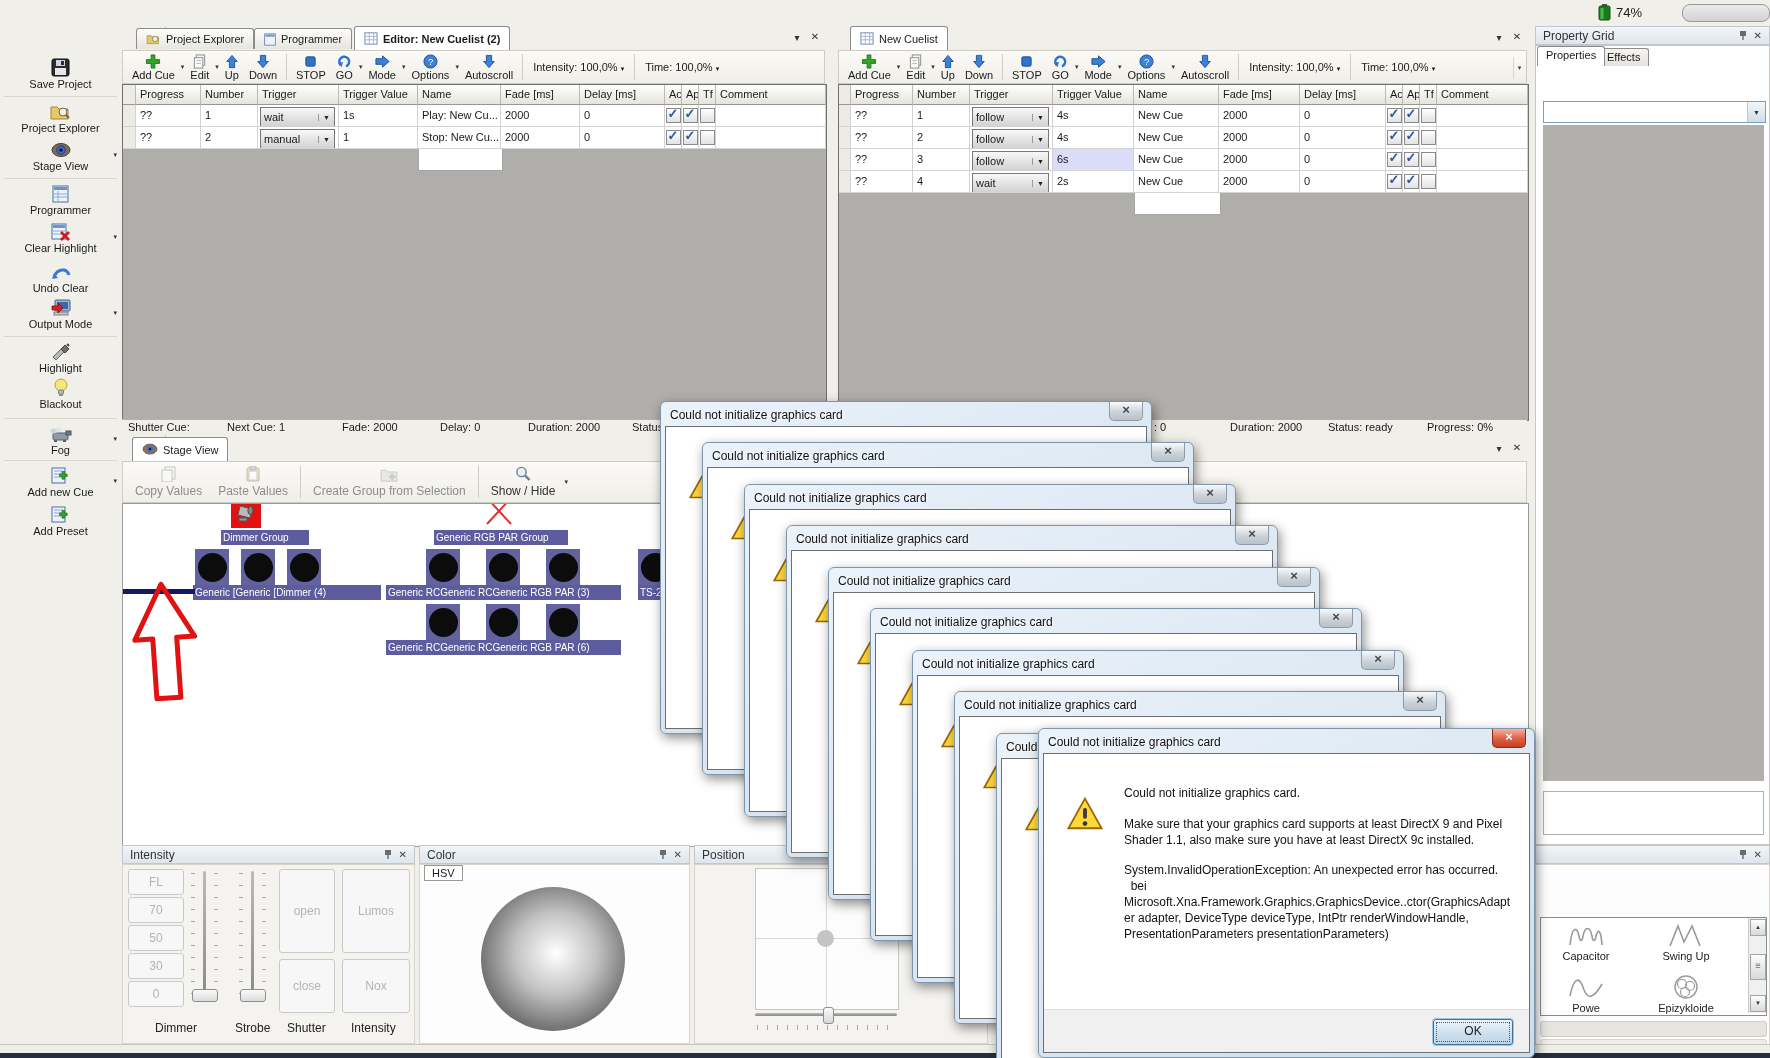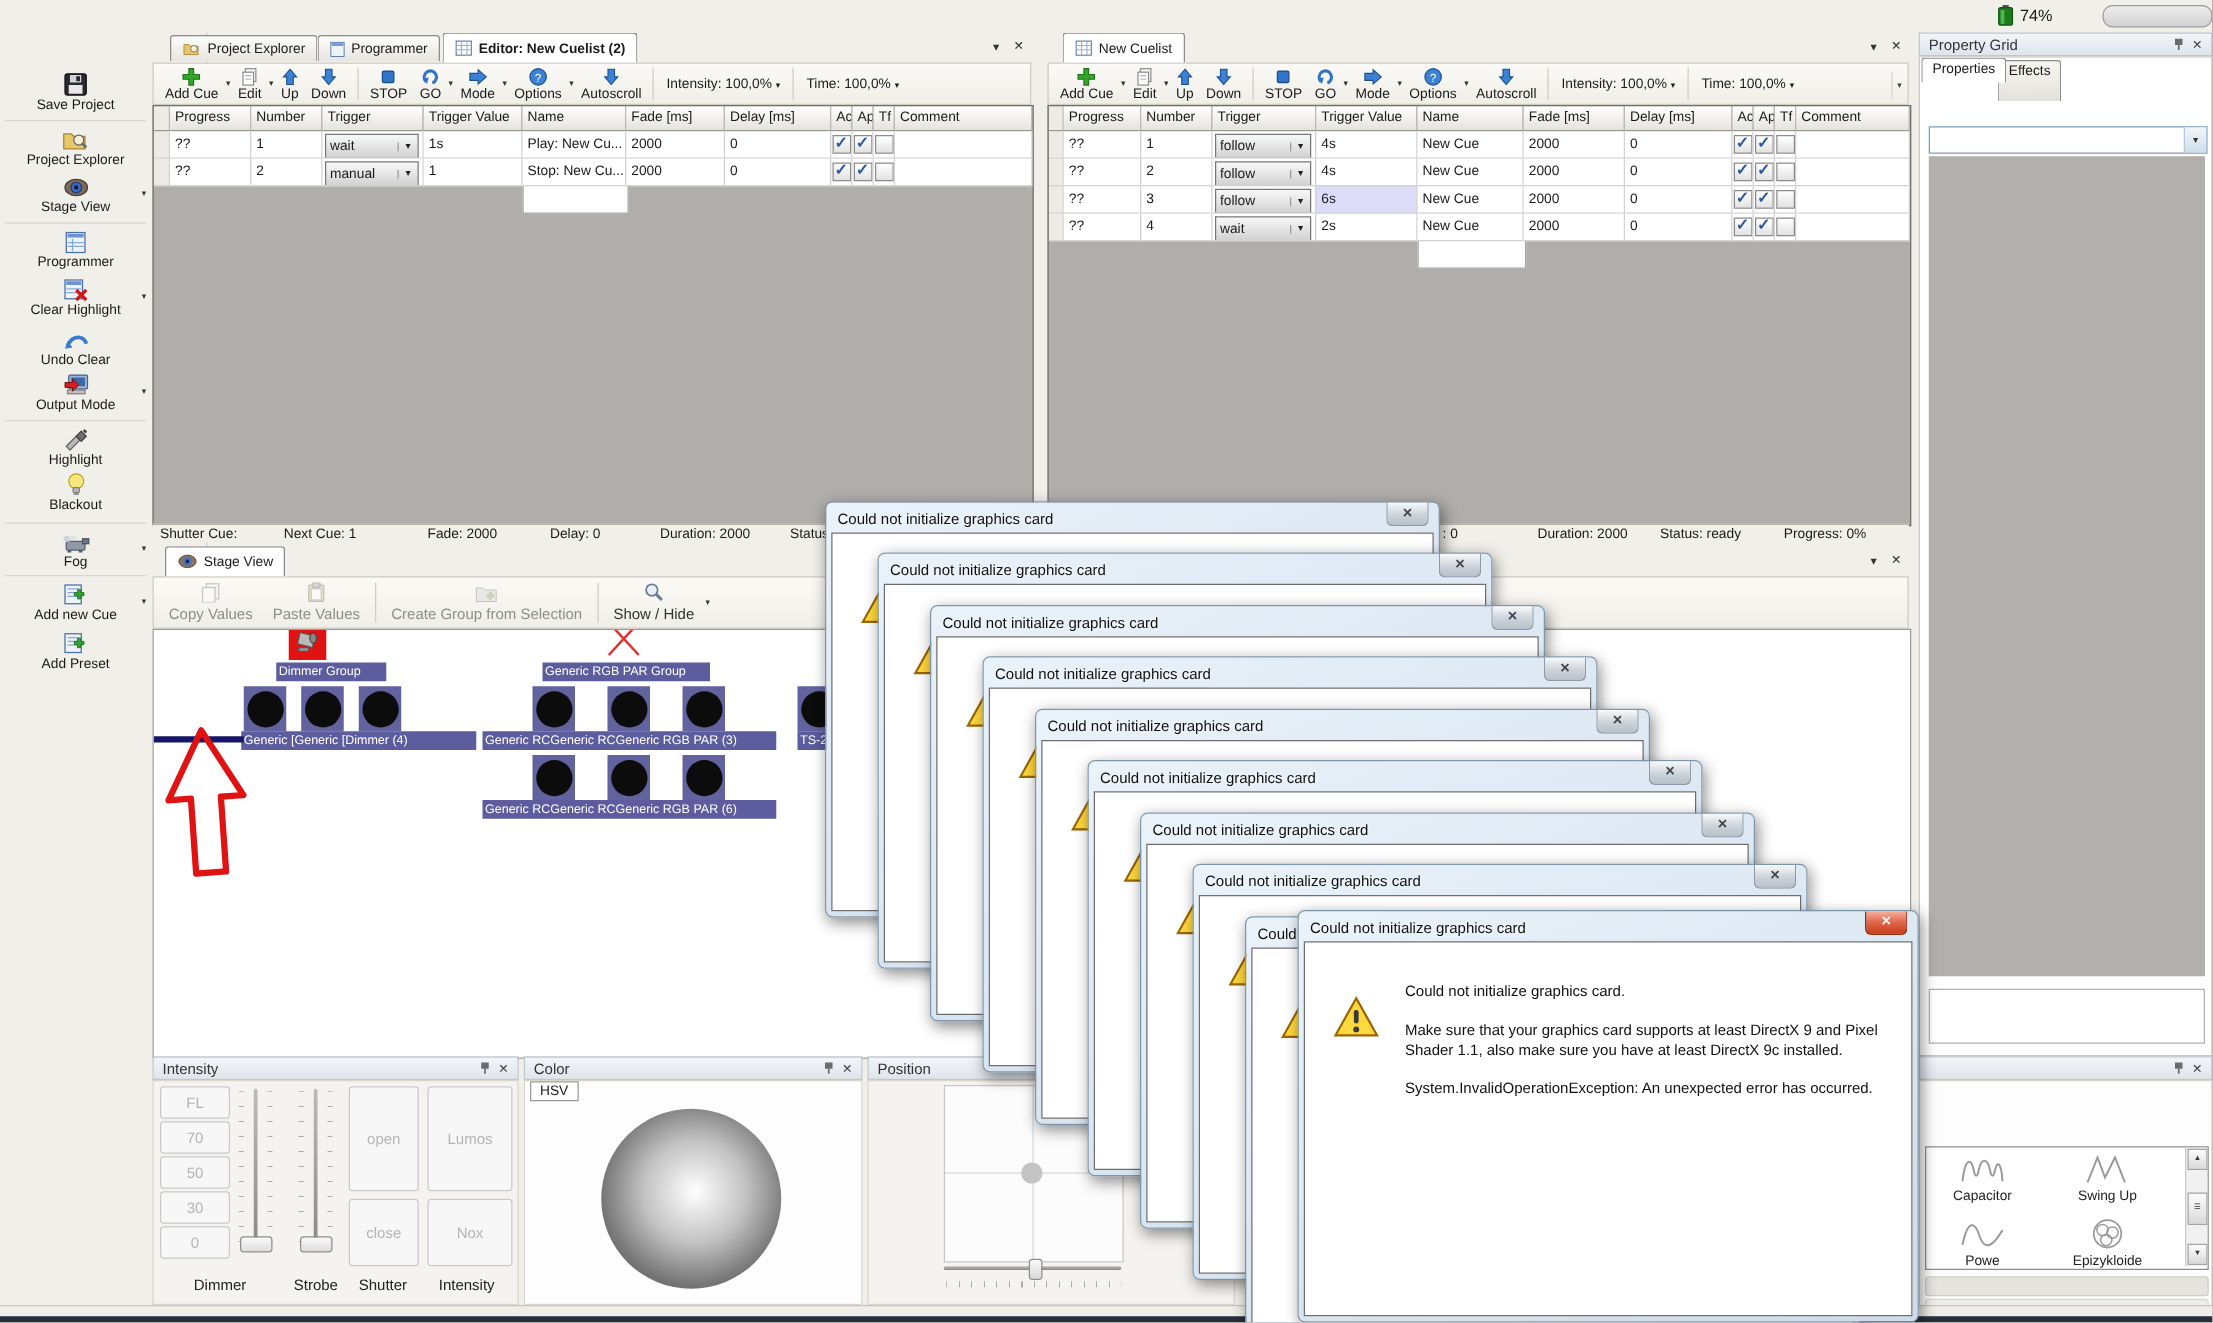--- a/index.html
+++ b/index.html
@@ -68,21 +68,21 @@
   .graybtn{position:absolute;border:1px solid #c9c9c9;border-radius:3px;background:#f7f7f7;color:#b3b3b3;
            display:flex;align-items:center;justify-content:center;font-size:12px;}
   .vslider{position:absolute;width:30px;}
   .vtrack{position:absolute;left:14px;top:0;width:3px;height:130px;background:linear-gradient(#bbb,#888);border-radius:2px;}
   .vticks{position:absolute;top:2px;width:4px;height:126px;
           background:repeating-linear-gradient(#aaa 0 1px,transparent 1px 12px);}
   .vthumb{position:absolute;left:3px;width:24px;height:11px;background:linear-gradient(#fafafa,#dcdcdc);
           border:1px solid #8e8e8e;border-radius:3px;}
   .dimlabel{position:absolute;font-size:12px;color:#222;}
   
-  .pg-tab{position:absolute;height:33px;padding:2px 8px 0;border:1px solid #8c8c8c;border-bottom:none;
+  .pg-tab{position:absolute;height:18px;padding:2px 8px 0;border:1px solid #8c8c8c;border-bottom:none;
           border-radius:3px 3px 0 0;background:linear-gradient(#f6f5f1,#e4e2dc);font-size:11px;box-sizing:border-box;}
   .pg-tab.active{background:#fff;z-index:2;height:20px;}
   .combo{position:absolute;height:20px;background:#fff;border:1px solid #7f9db9;display:flex;}
   .combo .fill{flex:1;}
   .combo .btn{width:17px;border-left:1px solid #b8c8d8;background:linear-gradient(#f2f7fb,#cfdeea);
               font-size:7px;color:#333;display:flex;align-items:center;justify-content:center;}
   
   .fx-item{position:absolute;width:70px;text-align:center;font-size:11px;color:#222;}
   .fx-scroll{position:absolute;width:17px;background:#f0f0f0;border-left:1px solid #c9c9c9;}
   .fx-sbtn{position:absolute;left:1px;width:14px;height:15px;background:linear-gradient(#fdfdfd,#d9d9d9);
@@ -975,17 +975,21 @@
     <div class="dlg-body">
       <div class="abs" style="left:22px;top:42px;"><svg width="38" height="36" viewBox="0 0 32 30">
             <path d="M16 2 L30 27 L2 27 Z" fill="#ffd83d" stroke="#9c6500" stroke-width="1.5"></path>
             <rect x="14.4" y="10" width="3.2" height="9" rx="1.4" fill="#3a3a3a"></rect>
             <circle cx="16" cy="23" r="2" fill="#3a3a3a"></circle>
           </svg></div>
       <div class="dlg-msg">
         <div class="para">Could not initialize graphics card.</div>
         <div class="para">Make sure that your graphics card supports at least DirectX 9 and Pixel Shader 1.1, also make sure you have at least DirectX 9c installed.</div>
         <div class="stack">System.InvalidOperationException: An unexpected error has occurred.</div>
+        <div class="stack">  bei Microsoft.Xna.Framework.Graphics.GraphicsDevice..ctor(GraphicsAdapter adapter, DeviceType deviceType, IntPtr renderWindowHandle, PresentationParameters presentationParameters)</div>
+      </div>
+      <div class="dlg-footer">
+        <div class="okbtn">OK</div>
       </div>
     </div>
   </div>
 
 </div>
 
 </body></html>

